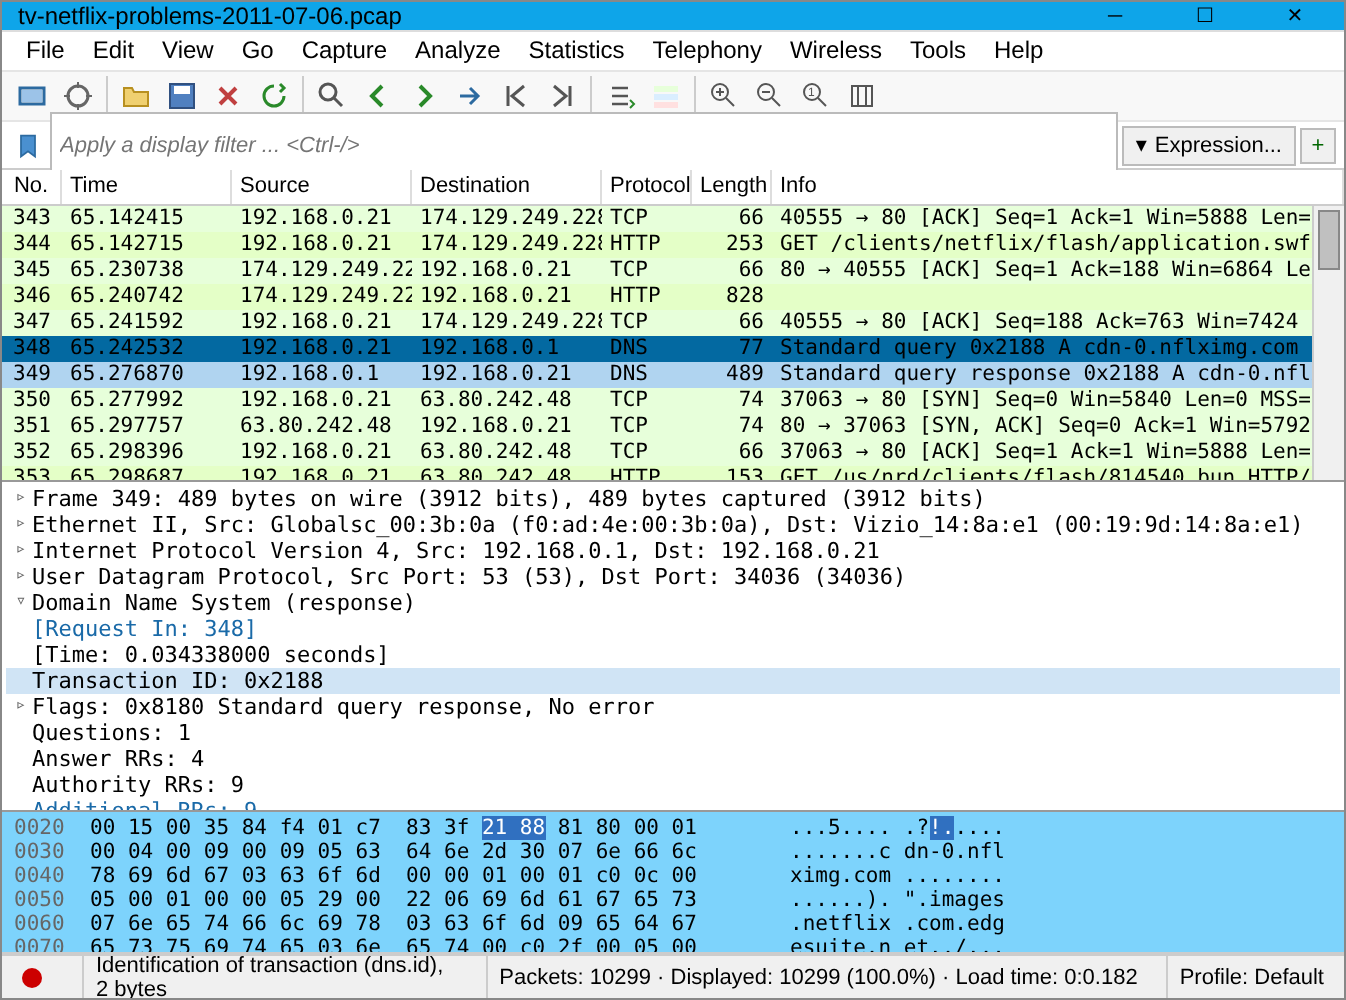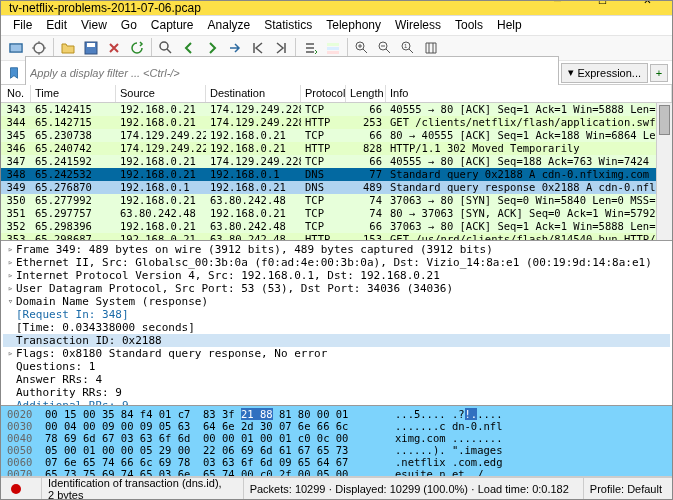--- a/index.html
+++ b/index.html
@@ -1,17 +1,17 @@
 <!DOCTYPE html>
 <html><head>
 <meta charset="utf-8">
 <style>
 *{box-sizing:border-box;margin:0;padding:0}
 body{font-family:"Segoe UI",Tahoma,sans-serif;font-size:11px;color:#000;background:#fff;width:673px;height:500px;overflow:hidden;border:1px solid #888;display:flex;flex-direction:column}
-.titlebar{height:15px;background:#fde047;display:flex;align-items:flex-end;padding:0 2px 0 8px;border-bottom:1px solid #ddd}
+.titlebar{height:15px;background:#0ea5e9;display:flex;align-items:center;padding:0 2px 0 8px;border-bottom:1px solid #ddd}
 .titlebar .title{flex:1;font-size:12px}
 .winbtns{display:flex}
 .winbtn{width:45px;height:29px;display:flex;align-items:center;justify-content:center;font-size:10px}
 .menubar{height:20px;display:flex;align-items:center;padding:0 6px;gap:2px;font-size:12px}
 .menubar span{padding:2px 6px}
 .toolbar{height:28px;border-top:1px solid #e5e5e5;border-bottom:1px solid #e5e5e5;display:flex;align-items:center;padding:0 4px;gap:1px;background:#f8f8f8}
 .tb{width:22px;height:22px;display:flex;align-items:center;justify-content:center;border:1px solid transparent}
 .tb svg{width:16px;height:16px}
 .sep{width:1px;height:20px;background:#ccc;margin:0 2px}
 .filterbar{height:24px;display:flex;align-items:center;padding:2px 4px;gap:2px;border-bottom:1px solid #ccc}
@@ -239,21 +239,20 @@
         <div class="c-len">66</div>
         <div class="c-info">80 → 40555 [ACK] Seq=1 Ack=188 Win=6864 Len=0 TSval=551811850 TSecr=491519347</div>
       </div>
       <div class="row http">
         <div class="c-no">346</div>
         <div class="c-time">65.240742</div>
         <div class="c-src">174.129.249.228</div>
         <div class="c-dst">192.168.0.21</div>
         <div class="c-prot">HTTP</div>
         <div class="c-len">828</div>
-        <div class="c-info">HTTP/1.1 302 Moved Temporarily</div>
       </div>
       <div class="row tcp">
         <div class="c-no">347</div>
         <div class="c-time">65.241592</div>
         <div class="c-src">192.168.0.21</div>
         <div class="c-dst">174.129.249.228</div>
         <div class="c-prot">TCP</div>
         <div class="c-len">66</div>
         <div class="c-info">40555 → 80 [ACK] Seq=188 Ack=763 Win=7424 Len=0 TSval=491519446 TSecr=551811852</div>
       </div>

